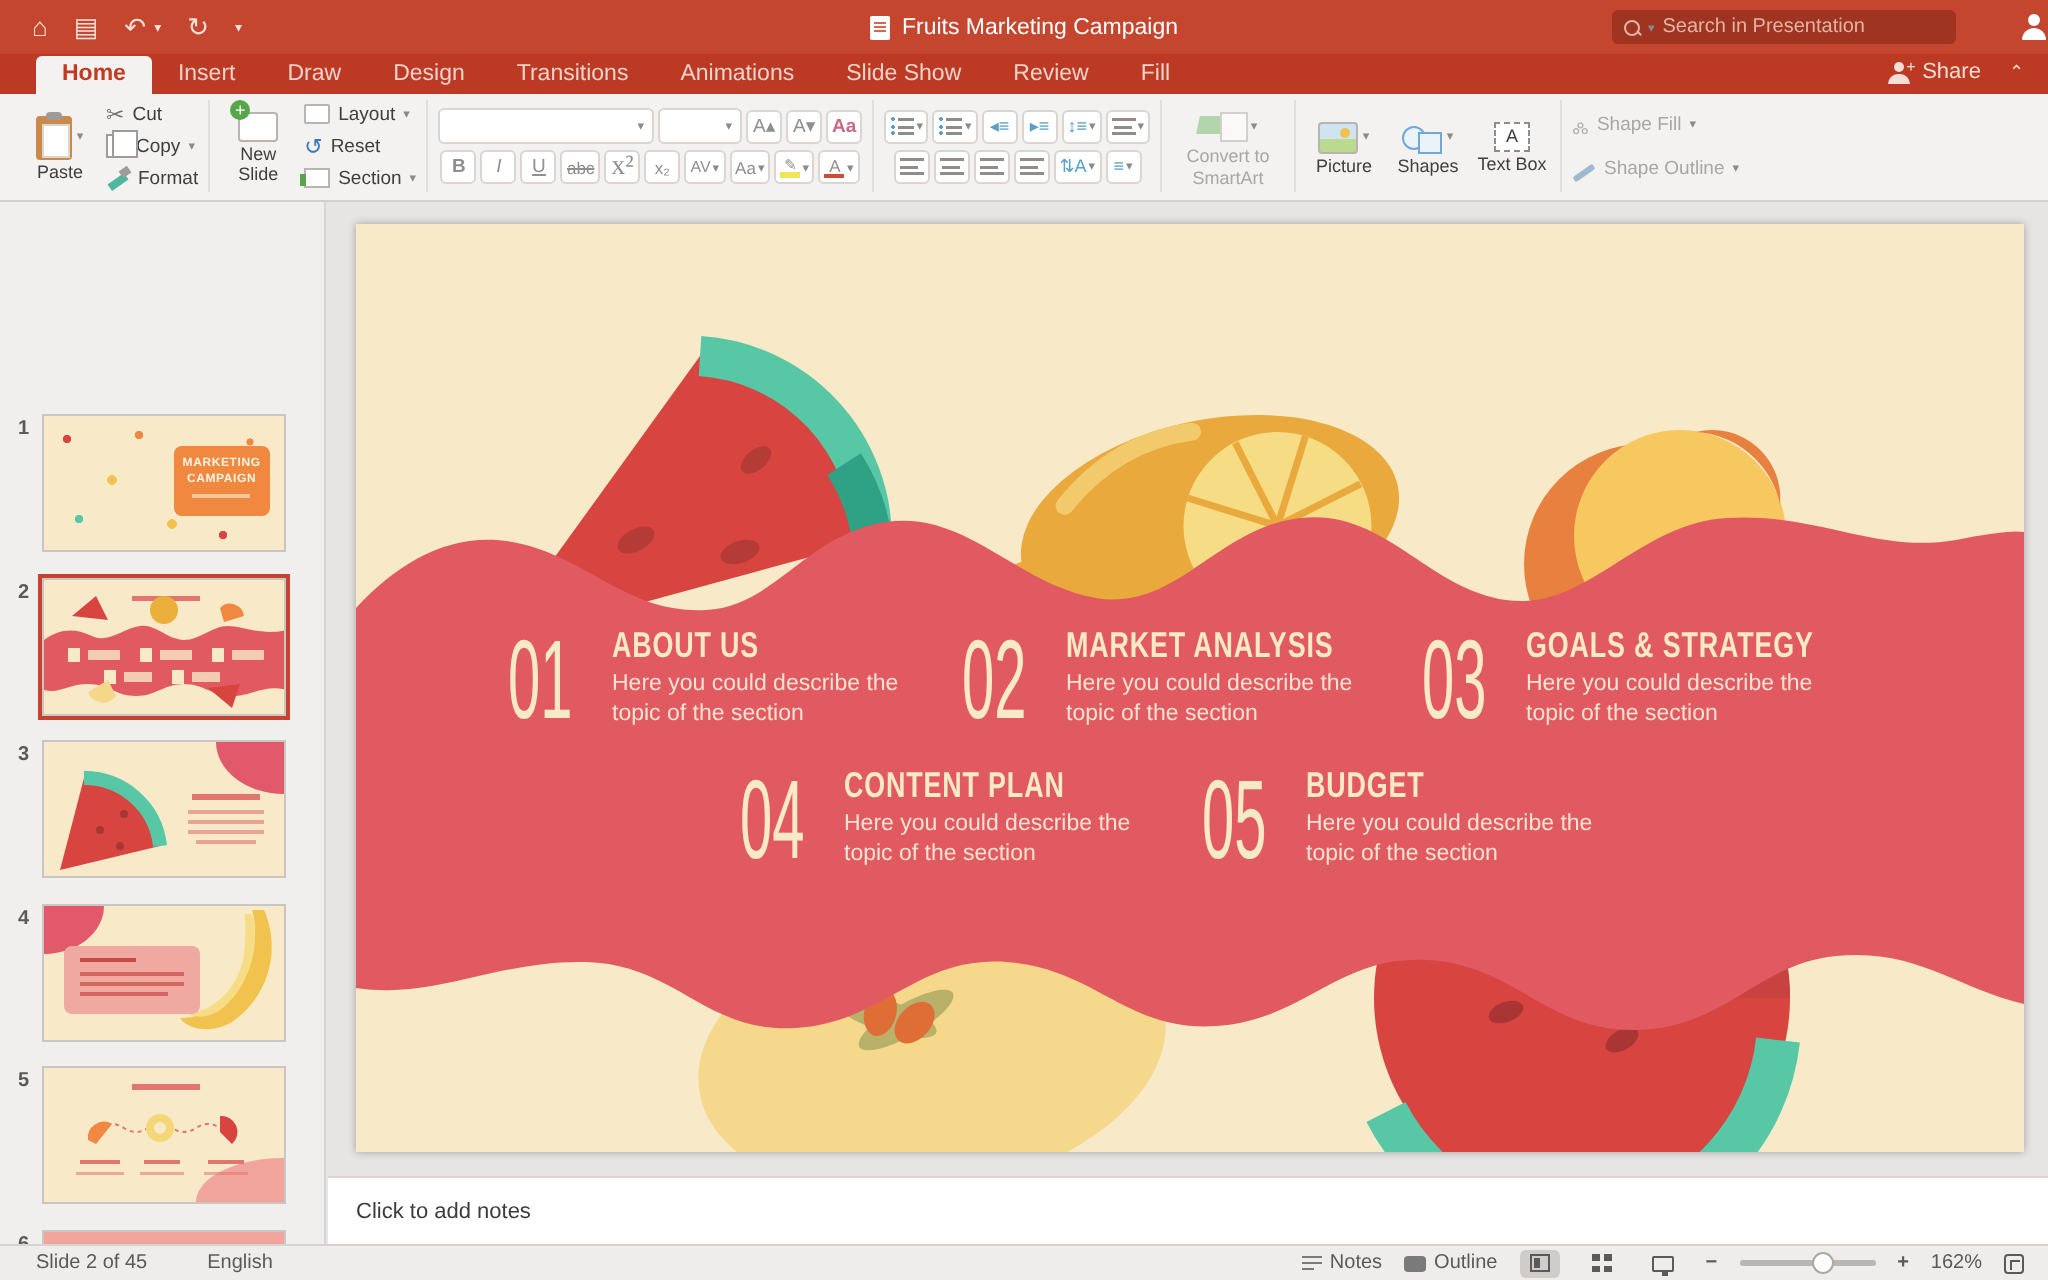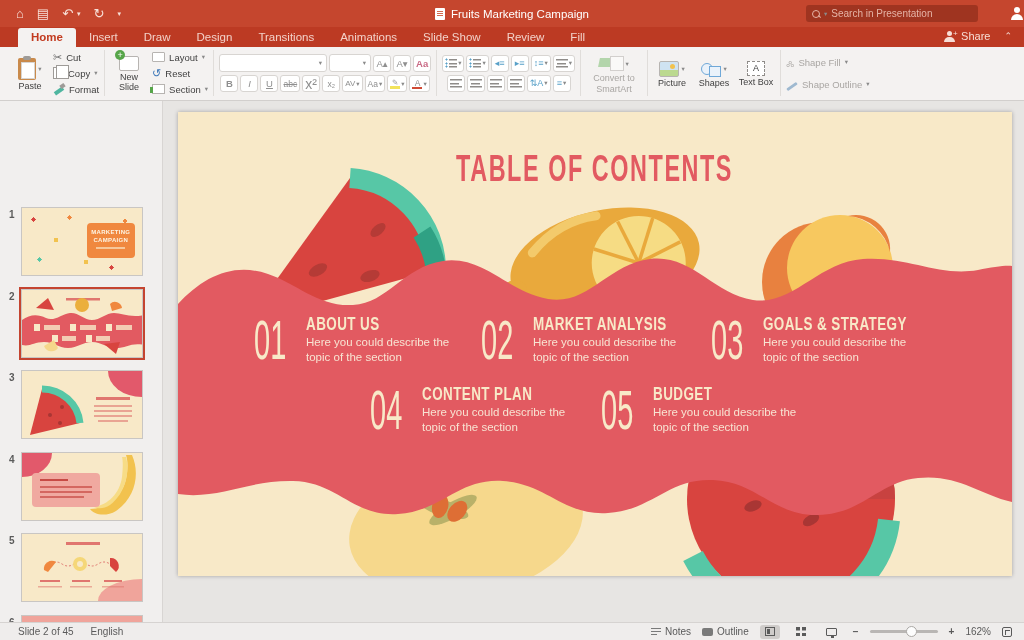--- a/index.html
+++ b/index.html
@@ -127,21 +127,21 @@
   .slide-title{position:absolute;top:40px;left:0;width:100%;text-align:center;z-index:2;}
   .slide-title span{display:inline-block;font-size:30px;font-weight:bold;color:var(--accent_text);letter-spacing:2px;transform:scale(.78,1.2);}
   .toc-item{position:absolute;display:flex;gap:14px;z-index:2;color:var(--cream);}
   .toc-num{font-size:50px;line-height:.95;font-weight:400;transform:scale(.58,1.12);transform-origin:left top;width:38px;flex:none;}
   .toc-title{display:inline-block;font-size:16px;font-weight:bold;letter-spacing:.5px;transform:scale(.84,1.12);transform-origin:left top;white-space:nowrap;}
   .toc-desc{font-size:11.5px;color:#F8E3D2;width:152px;line-height:1.32;margin-top:3px;}
 
   
   #notespane{position:absolute;left:164px;top:588px;width:860px;height:34px;background:#FFFFFF;border-top:1px solid #D8D5D3;display:flex;align-items:center;padding-left:14px;font-size:11px;color:#3C3C3C;}
   #statusbar{position:absolute;left:0;top:622px;width:100%;height:18px;background:#EFEDEC;border-top:1px solid #D6D3D1;display:flex;align-items:center;font-size:10px;color:#5A5A5A;}
-  #statusbar .left{display:flex;gap:17px;padding-left:18px;flex:1;}
+  #statusbar .left{display:flex;gap:30px;padding-left:18px;flex:1;}
   #statusbar .right{display:flex;align-items:center;gap:11px;padding-right:12px;}
   .sb-item{display:flex;align-items:center;gap:4px;}
   .notes-ic{display:inline-block;width:10px;height:9px;background:
     linear-gradient(#7A7A7A,#7A7A7A) 0 1px/10px 1.2px no-repeat,
     linear-gradient(#7A7A7A,#7A7A7A) 0 4px/10px 1.2px no-repeat,
     linear-gradient(#7A7A7A,#7A7A7A) 0 7px/6px 1.2px no-repeat;}
   .comm-ic{width:11px;height:8px;background:#7A7A7A;border-radius:2px;position:relative;display:inline-block;}
   .comm-ic::after{content:"";position:absolute;left:2px;bottom:-3px;border:3px solid transparent;border-top-color:#7A7A7A;}
   .view-btn{width:20px;height:14px;border-radius:3px;display:flex;align-items:center;justify-content:center;}
   .view-btn.sel{background:#CFCCCA;}
@@ -265,21 +265,21 @@
           </span>
         <span class="tbtn">A▴</span>
         <span class="tbtn">A▾</span>
         <span class="tbtn" style="color:#C96A85;font-weight:bold;">Aa</span>
       </div>
       <div class="btnrow">
         <span class="tbtn" style="font-weight:bold;">B</span>
         <span class="tbtn" style="font-style:italic;">I</span>
         <span class="tbtn" style="text-decoration:underline;">U</span>
         <span class="tbtn" style="text-decoration:line-through;font-size:8.5px;">abc</span>
-        <span class="tbtn" style="font-size:14px;">x²</span>
+        <span class="tbtn" style="font-size:14px;font-family:Liberation Serif, serif;">x²</span>
         <span class="tbtn" style="font-size:8.5px;">x₂</span>
         <span class="tbtn" style="font-size:8px;">
             <span>AV</span>
             <span class="dd">▾</span>
           </span>
         <span class="tbtn" style="font-size:8.5px;">
             <span>Aa</span>
             <span class="dd">▾</span>
           </span>
         <span class="tbtn">
@@ -550,21 +550,20 @@
           <path d="M10,112 A104,104 0 0 0 206,76" stroke="#57C7A6" stroke-width="22" fill="none"></path>
           <ellipse cx="70" cy="62" rx="9" ry="5" fill="#A93634" transform="rotate(-20 70 62)"></ellipse>
           <ellipse cx="128" cy="76" rx="9" ry="5" fill="#A93634" transform="rotate(-30 128 76)"></ellipse>
           <ellipse cx="160" cy="38" rx="8" ry="4.5" fill="#A93634" transform="rotate(-45 160 38)"></ellipse>
           <ellipse cx="96" cy="26" rx="8" ry="4.5" fill="#A93634" transform="rotate(-10 96 26)"></ellipse>
         </g>
 
         <path fill="#E25A61" d="M0,192 C25,165 55,150 90,162 C120,172 140,195 175,193 C210,191 225,155 265,149 C305,143 330,180 370,187 C410,194 430,152 472,147 C514,142 535,182 575,188 C615,194 640,150 685,147 C730,144 760,165 800,158 C815,155 828,153 834,154 L834,390 C800,382 780,362 740,366 C700,370 685,402 640,403 C595,404 580,370 535,368 C490,366 475,398 430,401 C385,404 370,372 325,369 C280,366 265,399 220,402 C175,405 160,370 115,369 C70,368 40,388 0,382 Z"></path>
       </svg>
 
-      <div class="slide-title"><span>TABLE OF CONTENTS</span></div>
 
       <div class="toc-item" style="left:76px;top:202px;justify-content:center;">
         <span class="toc-num">01</span>
         <span><span class="toc-title">ABOUT US</span>
         <div class="toc-desc">Here you could describe the topic of the section</div></span>
       </div>
       <div class="toc-item" style="left:303px;top:202px;">
         <span class="toc-num">02</span>
         <span><span class="toc-title">MARKET ANALYSIS</span>
         <div class="toc-desc">Here you could describe the topic of the section</div></span>
@@ -580,20 +579,23 @@
         <div class="toc-desc">Here you could describe the topic of the section</div></span>
       </div>
       <div class="toc-item" style="left:423px;top:272px;">
         <span class="toc-num">05</span>
         <span><span class="toc-title">BUDGET</span>
         <div class="toc-desc">Here you could describe the topic of the section</div></span>
       </div>
     </div>
   </div>
 
+  <div id="notespane">
+    <span>Click to add notes</span>
+  </div>
 
   <div id="statusbar">
     <div class="left">
       <span>Slide 2 of 45</span>
       <span>English</span>
     </div>
     <div class="right">
       <span class="sb-item">
           <span class="notes-ic"></span>
           <span>Notes</span>

